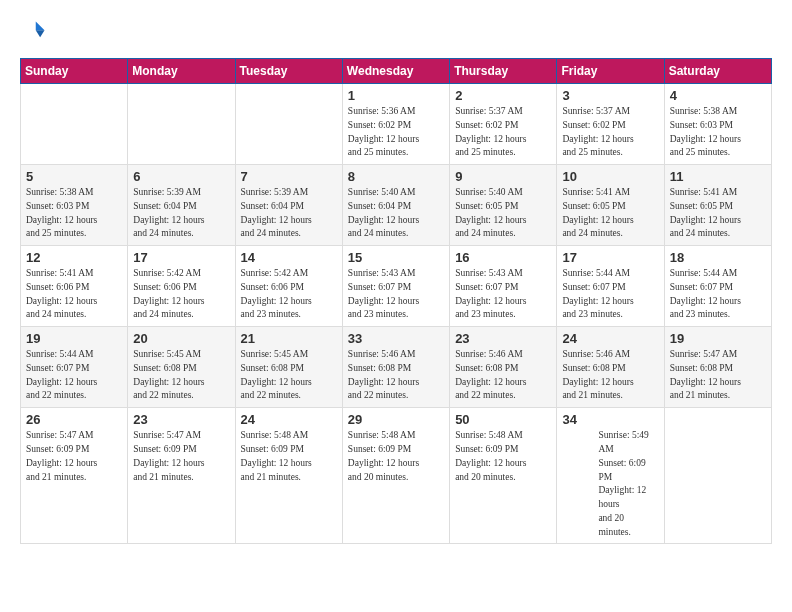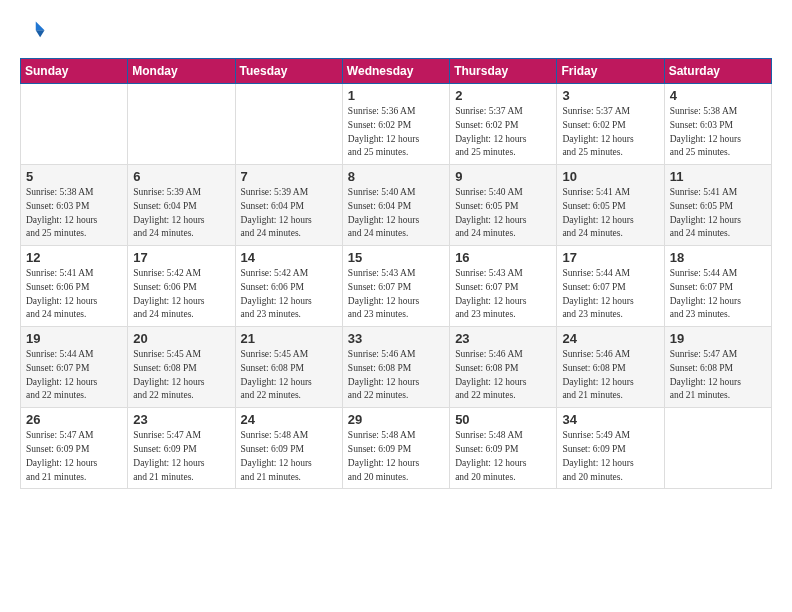--- a/index.html
+++ b/index.html
@@ -347,21 +347,21 @@
           </td>
           <td>
             <span class="day-num">50</span>
             <div class="day-info" style="white-space: pre-line;">Sunrise: 5:48 AM
 Sunset: 6:09 PM
 Daylight: 12 hours
 and 20 minutes.</div>
           </td>
           <td>
             <span class="day-num">34</span>
-            <div class="day-info" style="white-space: pre-line;">Sunrise: 5:49 AM
+            <div class="day-info" style="white-space: pre-line; margin-left: 36px;">Sunrise: 5:49 AM
 Sunset: 6:09 PM
 Daylight: 12 hours
 and 20 minutes.</div>
           </td>
           <td class="empty-cell"></td>
         </tr>
       </tbody>
   </table>
 </div>
 

